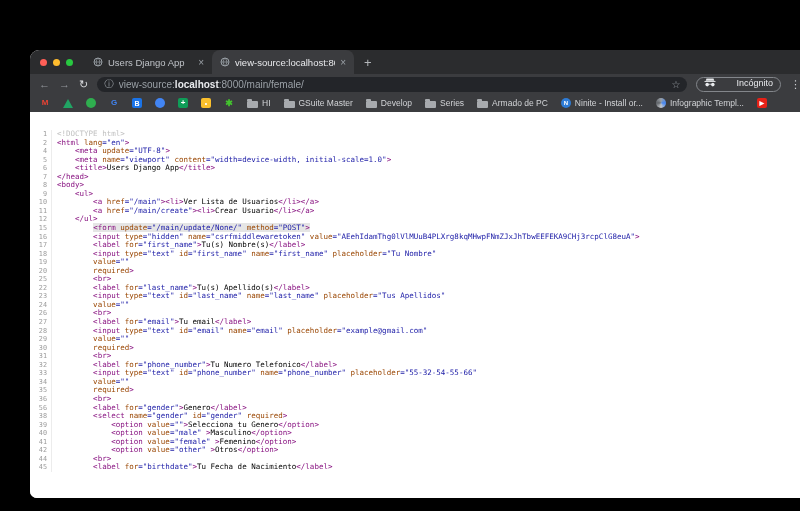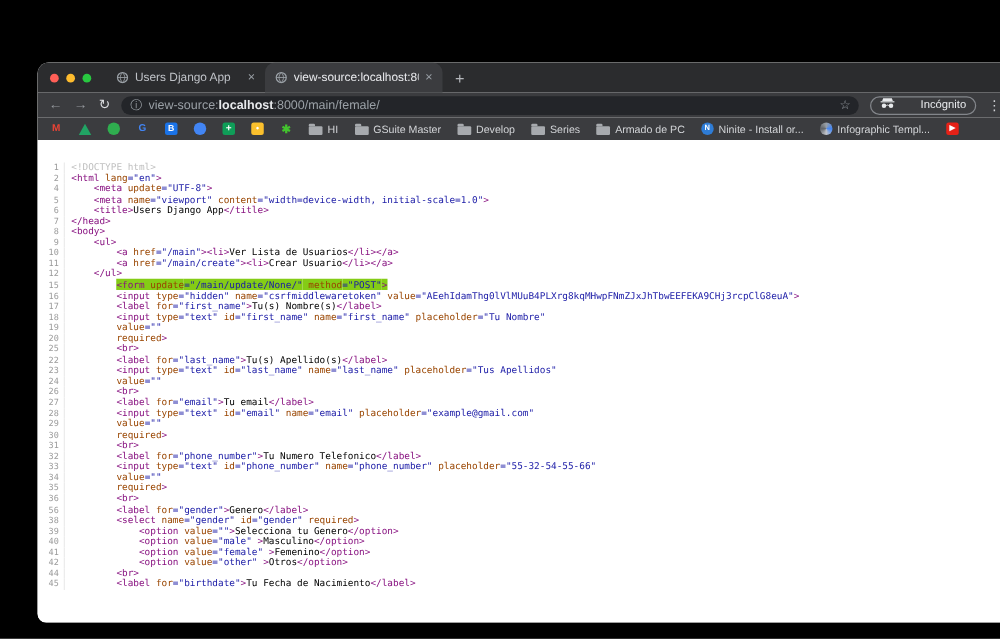--- a/index.html
+++ b/index.html
@@ -59,21 +59,21 @@
   .content{position:relative;height:386px;background:#fff;overflow:hidden;padding-top:18px;box-sizing:border-box;}
   .line{white-space:pre;font-family:"DejaVu Sans Mono",monospace;font-size:7.5px;
         line-height:8.55px;height:8.55px;}
   .ln{display:inline-block;width:17px;text-align:right;color:#9b9b9b;font-size:6.8px;
       padding-right:4px;border-right:1px solid #ececec;margin-right:5px;}
   .tk-tag{color:#881280;}
   .tk-attr{color:#994500;}
   .tk-val{color:#1a1aa6;}
   .tk-text{color:#000;}
   .tk-doc{color:#c0c0c0;}
-  .hl{background:#84cc16;}
+  .hl{background:#e5e5e5;}
   .sb{position:absolute;top:0;right:1px;width:7px;height:100%;background:#ededed;}
   .sb-thumb{position:absolute;top:2px;right:0;width:7px;height:305px;background:#c9c9c9;border-radius:4px;}
 </style>
 </head>
 <body>
 
 <div class="window">
 
   <div class="tabstrip">
     <div class="lights">

